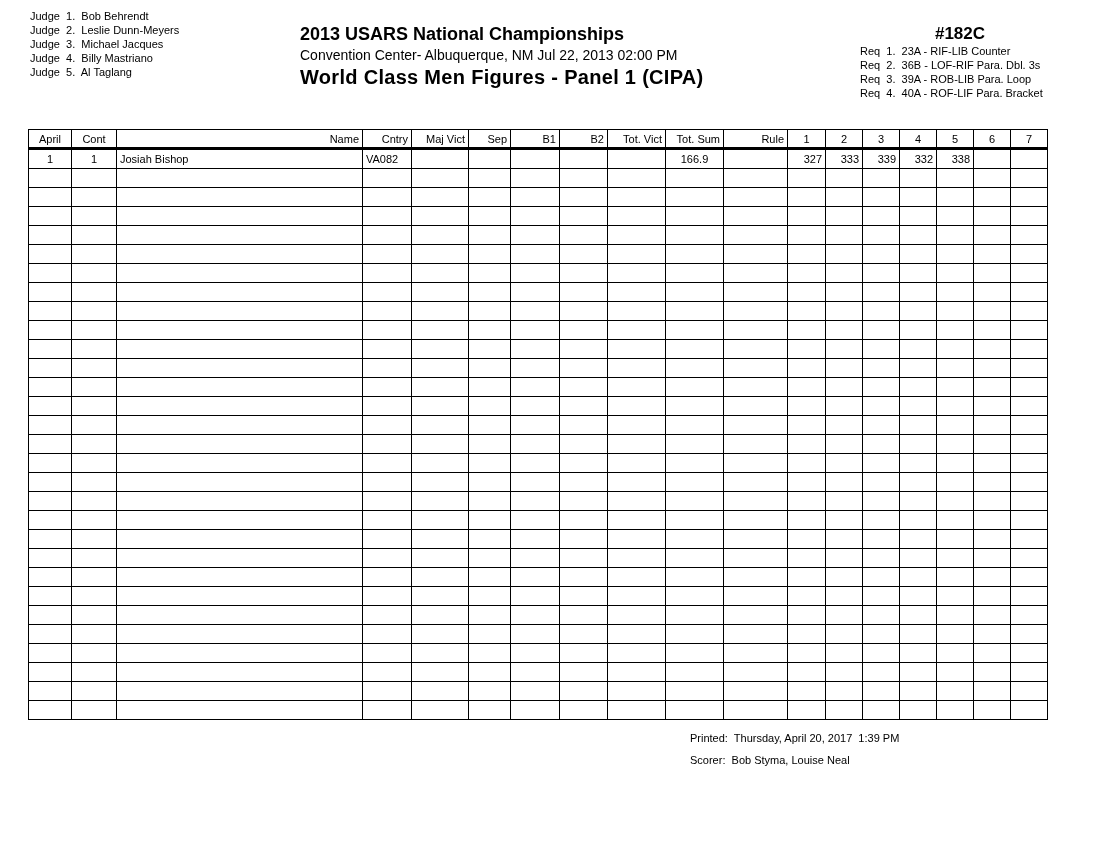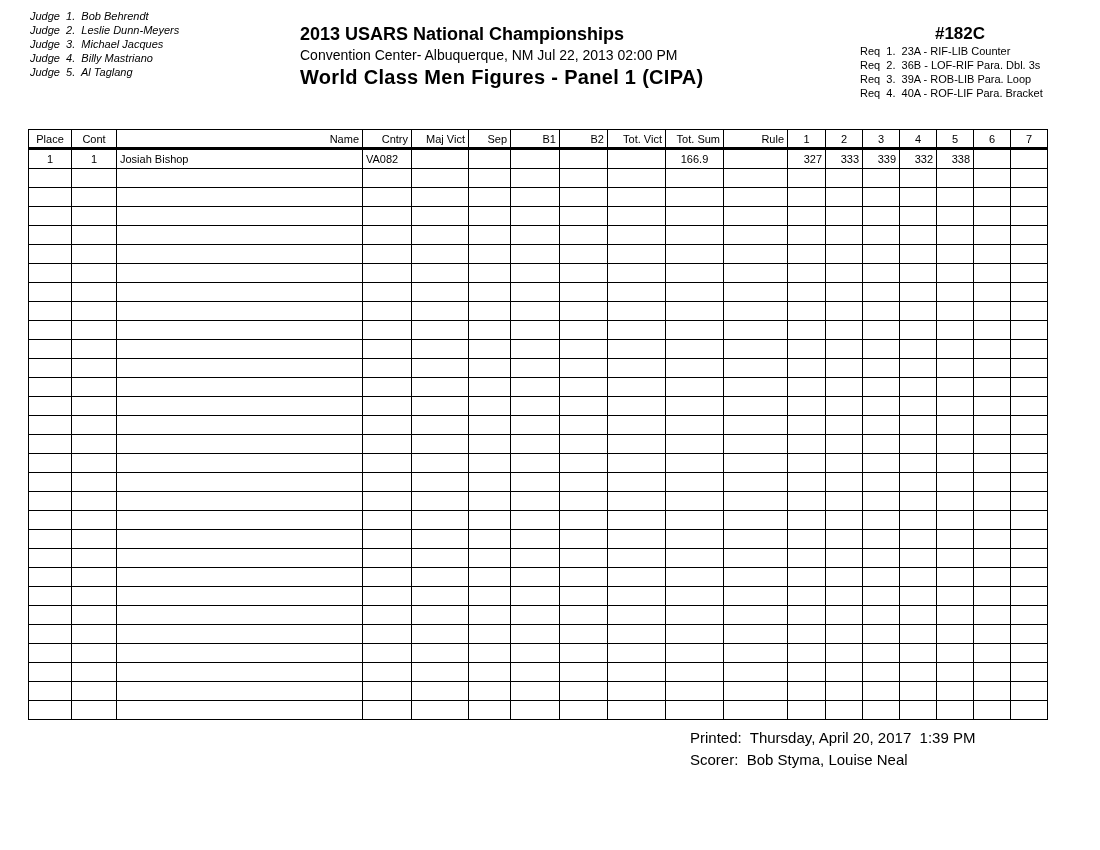--- a/index.html
+++ b/index.html
@@ -1,34 +1,34 @@
 <!DOCTYPE html>
 <html><head>
 <meta charset="utf-8">
 <style>
   html, body { margin:0; padding:0; background:#ffffff; }
   body { width:1100px; height:850px; position:relative; overflow:hidden;
          font-family:"Liberation Sans", sans-serif; color:#000; }
   .judges { position:absolute; left:30px; top:9px; font-size:11px; line-height:14px; }
-  .judges div { white-space:pre;font-style:italic; }
+  .judges div { white-space:pre; }
   .center { position:absolute; left:300px; width:500px; top:22px; }
   .title1 { font-size:18px; font-weight:bold; line-height:24px; }
   .title2 { font-size:14px; line-height:18px; }
   .title3 { font-size:20px; font-weight:bold; line-height:26px; letter-spacing:0.3px; }
   .title4 { font-size:16px; line-height:22px; }
   .right { position:absolute; left:860px; top:24px; font-size:11px; line-height:14px; }
   .eventno { font-size:17px; font-weight:bold; text-align:center; width:200px; margin-bottom:0; line-height:20px; }
   .right .req { white-space:pre; }
   table { position:absolute; left:28px; top:129px; border-collapse:collapse; table-layout:fixed; }
   td, th { border:1px solid #000; height:18px; padding:0 3px; font-size:11px; font-weight:normal;
            white-space:nowrap; overflow:hidden; }
   thead th { border-bottom:3px solid #000; text-align:right; height:17px; }
   th.c, td.c { text-align:center; }
   th.r, td.r { text-align:right; }
-  .footer { position:absolute; left:690px; top:727px; font-size:15px; line-height:22px; }
+  .footer { position:absolute; left:690px; top:727px; font-size:11px; line-height:22px; }
   .footer div { white-space:pre; }
 </style>
 </head>
 <body>
 
 <div class="judges">
   <div>Judge  1.  Bob Behrendt</div>
   <div>Judge  2.  Leslie Dunn-Meyers</div>
   <div>Judge  3.  Michael Jacques</div>
   <div>Judge  4.  Billy Mastriano</div>
@@ -65,21 +65,21 @@
     <col style="width:38px">
       <col style="width:37px">
       <col style="width:37px">
       <col style="width:37px">
     <col style="width:37px">
       <col style="width:37px">
       <col style="width:37px">
   </colgroup>
   <thead>
     <tr id="hdr">
-        <th class="c">Place</th>
+        <th class="c">April</th>
         <th class="c">Cont</th>
         <th class="">Name</th>
         <th class="">Cntry</th>
         <th class="">Maj Vict</th>
         <th class="">Sep</th>
         <th class="">B1</th>
         <th class="">B2</th>
         <th class="">Tot. Vict</th>
         <th class="">Tot. Sum</th>
         <th class="">Rule</th>

